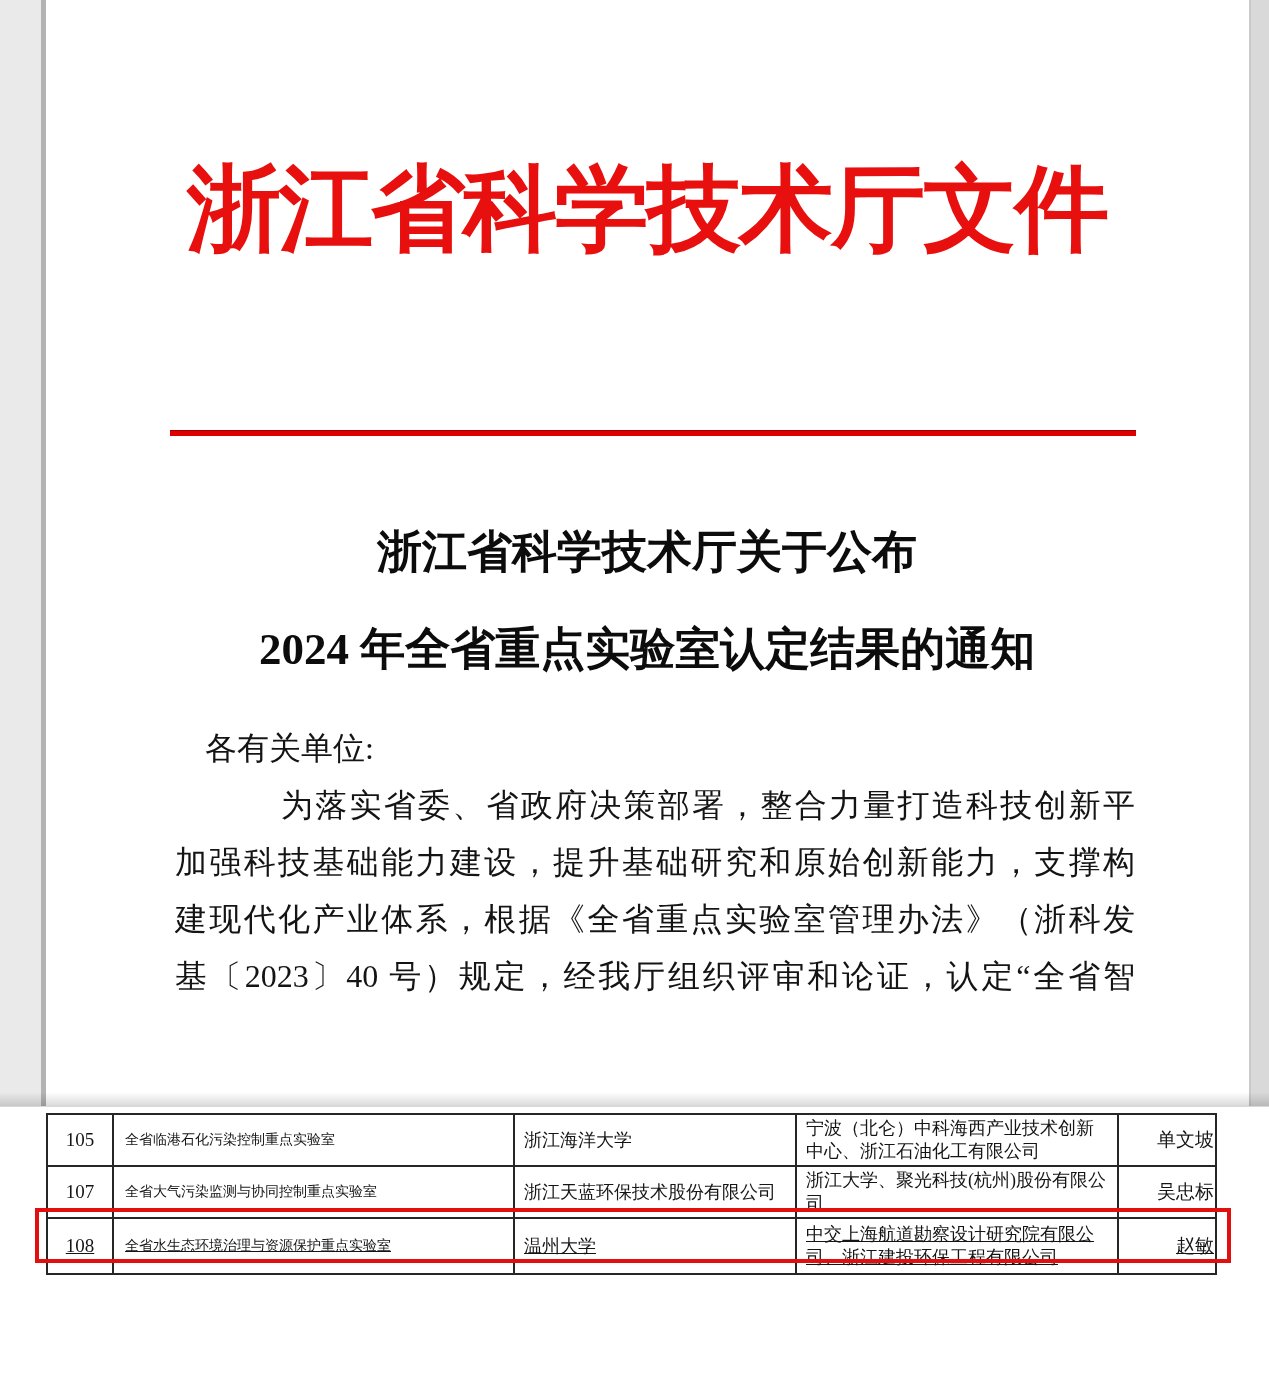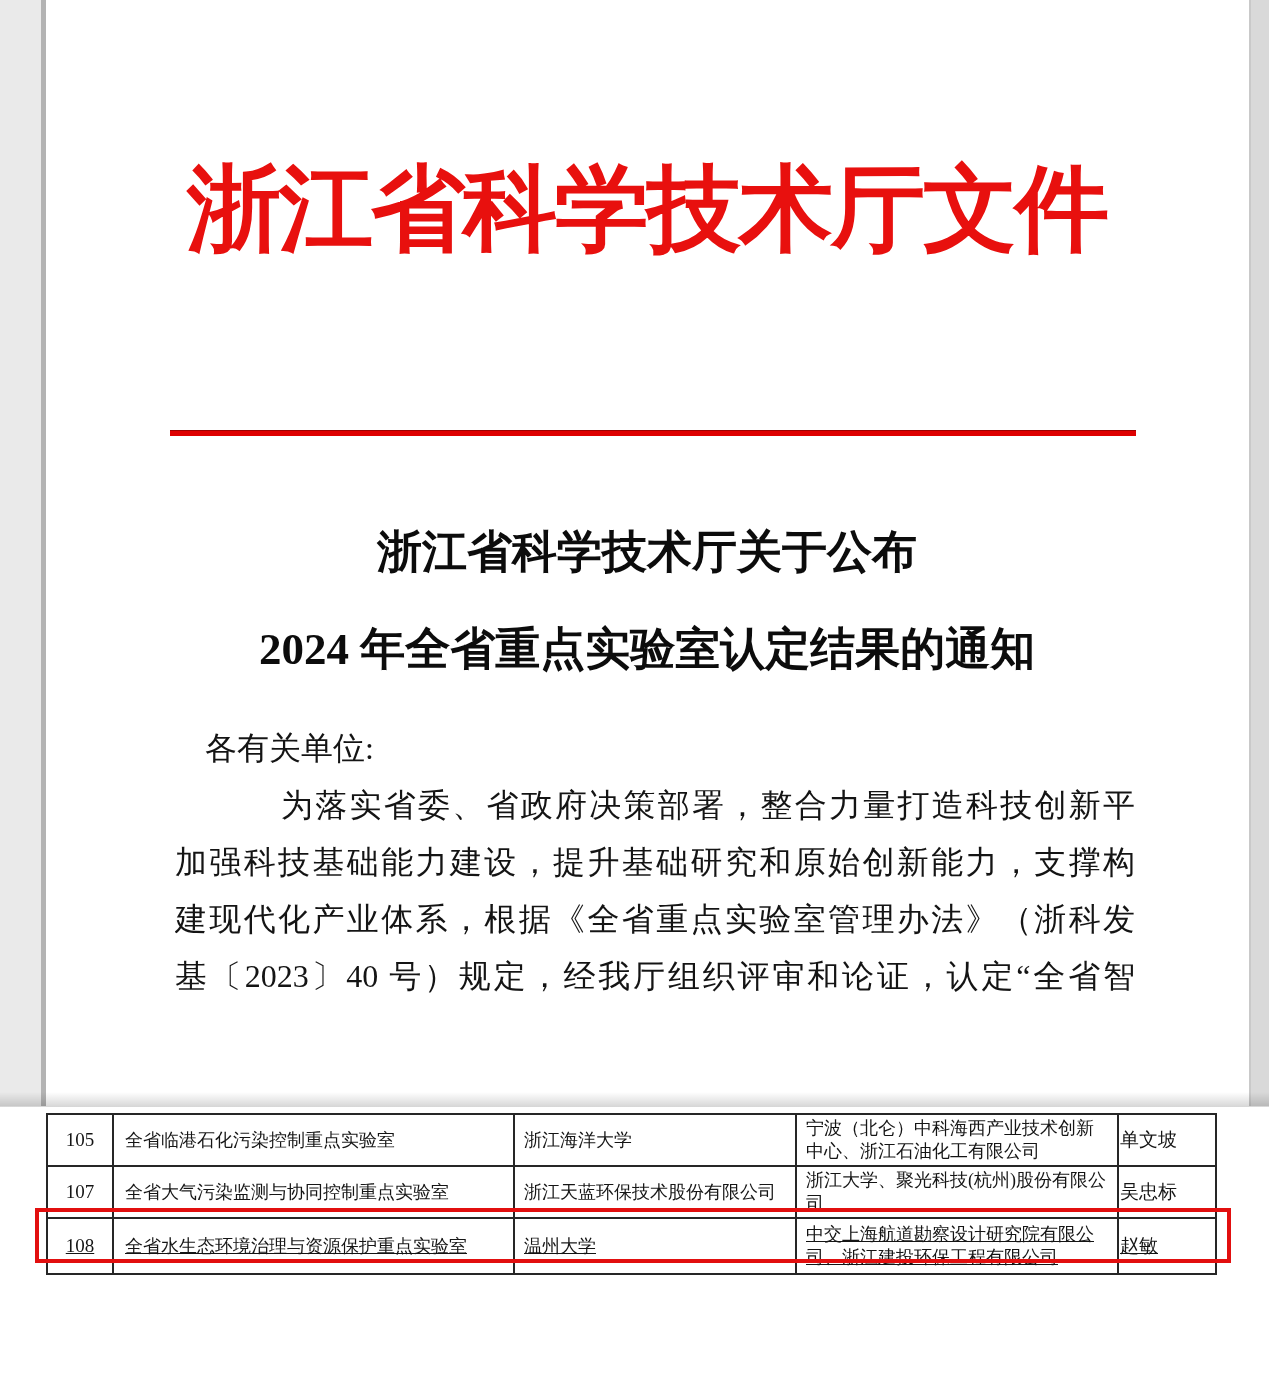--- a/index.html
+++ b/index.html
@@ -74,24 +74,24 @@
     vertical-align:middle;
     font-family:"Liberation Serif","DejaVu Serif",serif;
     color:#151515;
     overflow:hidden;
   }
   table.lab-table tr:nth-child(1){height:49px;}
   table.lab-table tr:nth-child(2){height:48px;}
   table.lab-table tr:nth-child(3){height:56px;text-decoration:underline;}
   table.lab-table tr:nth-child(4){height:50px;}
   td.c-no{text-align:center;font-size:19px;border-radius:7px;}
-  td.c-lab{padding-left:11px;font-size:18px;margin-top:20px;}
+  td.c-lab{padding-left:11px;font-size:14px;margin-top:20px;}
   td.c-org{padding-left:9px;font-size:18px;}
   td.c-partners{padding:2px 6px 2px 9px;font-size:18px;line-height:23px;border-radius:15px;}
-  td.c-director{text-align:left;font-size:19px;}
+  td.c-director{text-align:right;font-size:19px;}
   .highlight-box{
     position:absolute;left:35px;top:1208px;width:1196px;height:55px;
     border:4px solid #e20f0f;box-sizing:border-box;
     pointer-events:none;
   }
 </style>
 </head>
 <body>
 
 <div class="page">

